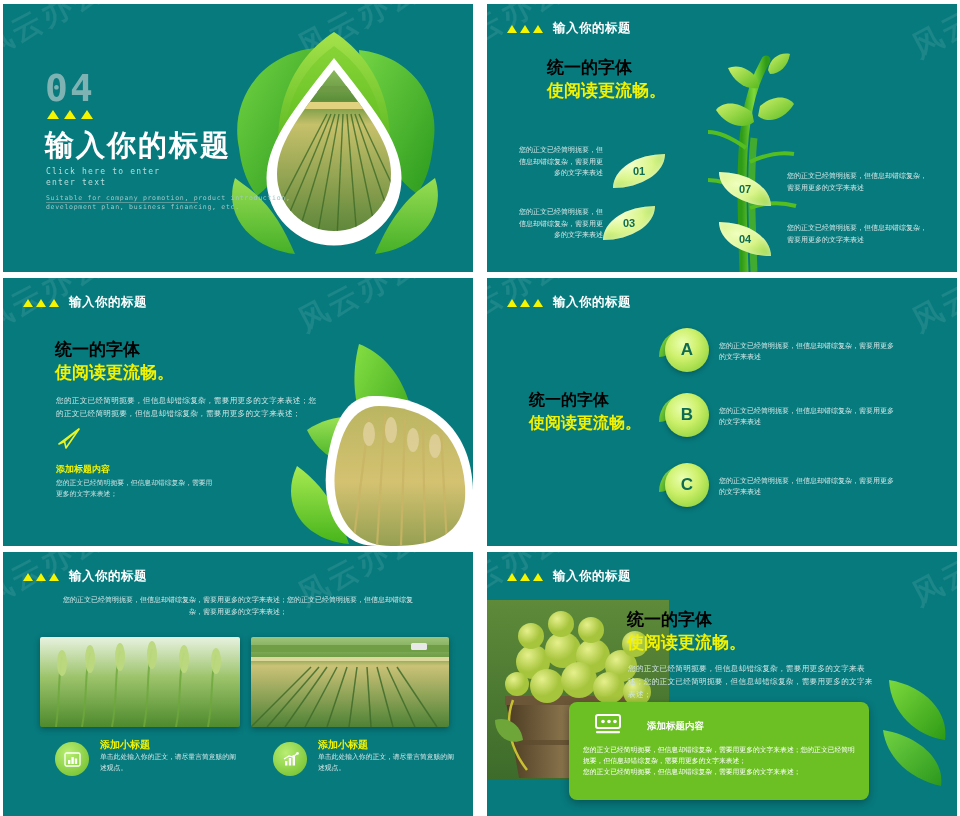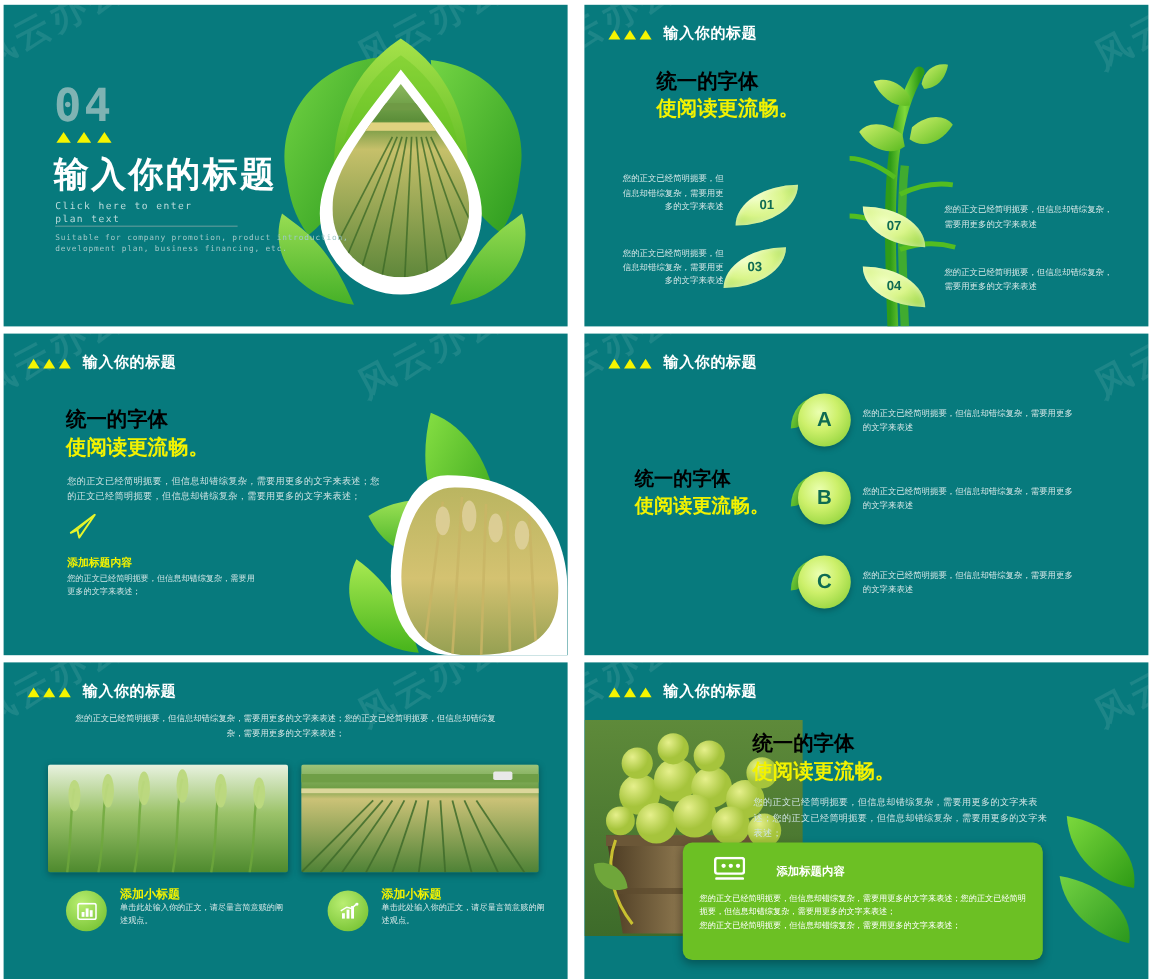--- a/index.html
+++ b/index.html
@@ -39,21 +39,21 @@
 
   
   .s1-num { position:absolute; left:42px; top:62px; font-size:38px; font-weight:bold;
             color:#7fb3b3; letter-spacing:2px; font-family:"DejaVu Sans Mono",monospace; }
   .s1-tris { position:absolute; left:44px; top:106px; display:flex; gap:5px; }
   .s1-tris .tri { border-left-width:6px;border-right-width:6px;border-bottom-width:9px; }
   .s1-title { position:absolute; left:42px; top:122px; color:#fff; font-size:29px;
               font-weight:bold; letter-spacing:2px; }
   .s1-sub { position:absolute; left:43px; top:162px; color:#bcdcdc; font-size:8px;
             line-height:11px; letter-spacing:1.2px; font-family:"DejaVu Sans Mono",monospace;
-            border-bottom:1px solid #5a9a9a; padding-bottom:0; width:152px; }
+            border-bottom:1px solid #5a9a9a; padding-bottom:14px; width:152px; }
   .s1-desc { position:absolute; left:43px; top:190px; color:#9fc8c8; font-size:6.5px;
              line-height:9px; letter-spacing:.7px; font-family:"DejaVu Sans Mono",monospace; }
 
   
   .art1 { position:absolute; right:28px; top:24px; width:222px; height:228px; }
 
   
   .headline { position:absolute; font-size:17px; font-weight:bold; line-height:23px; }
   .headline .l1 { color:#000000; }
   .headline .l2 { color:#f2f200;text-align:center; }
@@ -178,21 +178,21 @@
 
     <div class="s1-num">04</div>
     <div class="s1-tris">
       <span class="tri"></span>
       <span class="tri"></span>
       <span class="tri"></span>
     </div>
     <div class="s1-title">输入你的标题</div>
     <div class="s1-sub">
       <div>Click here to enter</div>
-      <div>plan text</div>
+      <div>enter text</div>
     </div>
     <div class="s1-desc" style="white-space:pre-line">Suitable for company promotion, product introduction,
 development plan, business financing, etc.</div>
   </div>
 
   <div class="slide">
     <div class="wm a" style="left:-50px;top:-6px">风云办公</div>
     <div class="wm b" style="left:420px">风云办公</div>
 
     <div class="hdr">

